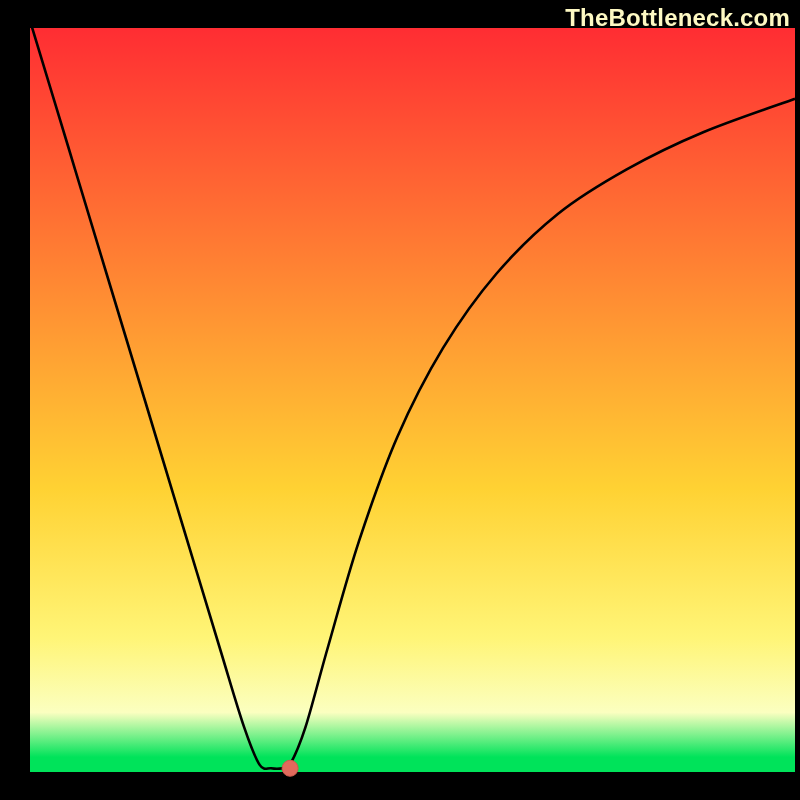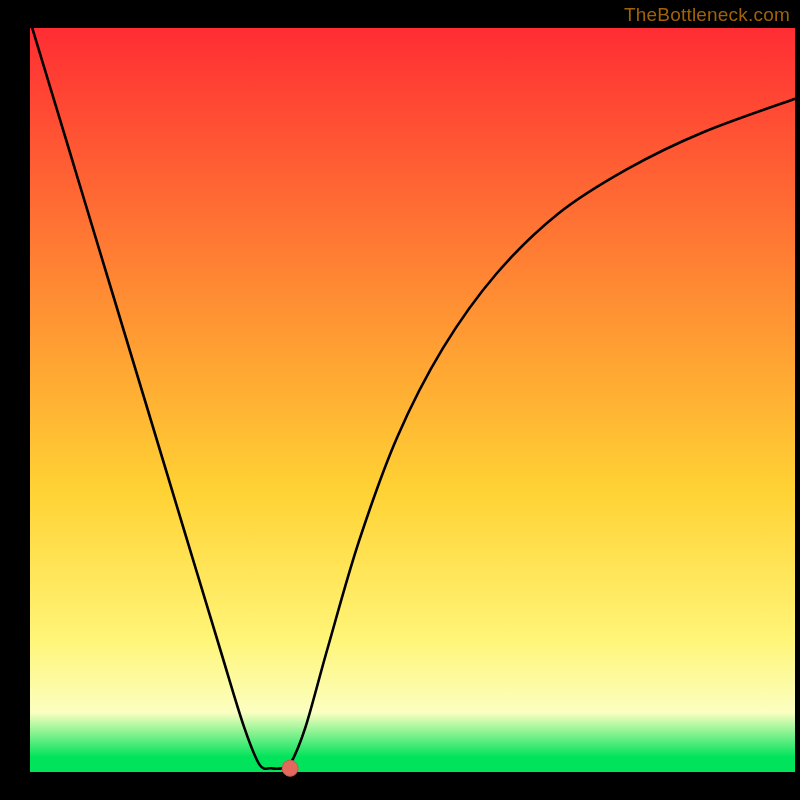--- a/index.html
+++ b/index.html
@@ -13,23 +13,23 @@
   .stage {
     position: relative;
     width: 800px;
     height: 800px;
     background: #000;
   }
   .attribution {
     position: absolute;
     top: 4px;
     right: 10px;
-    color: #a16207;
-    font-size: 19px;
-    font-weight: 400;
+    color: #fef9c3;
+    font-size: 24px;
+    font-weight: 700;
     letter-spacing: 0.2px;
     z-index: 5;
   }
   svg.plot {
     position: absolute;
     left: 0;
     top: 0;
     width: 800px;
     height: 800px;
   }

